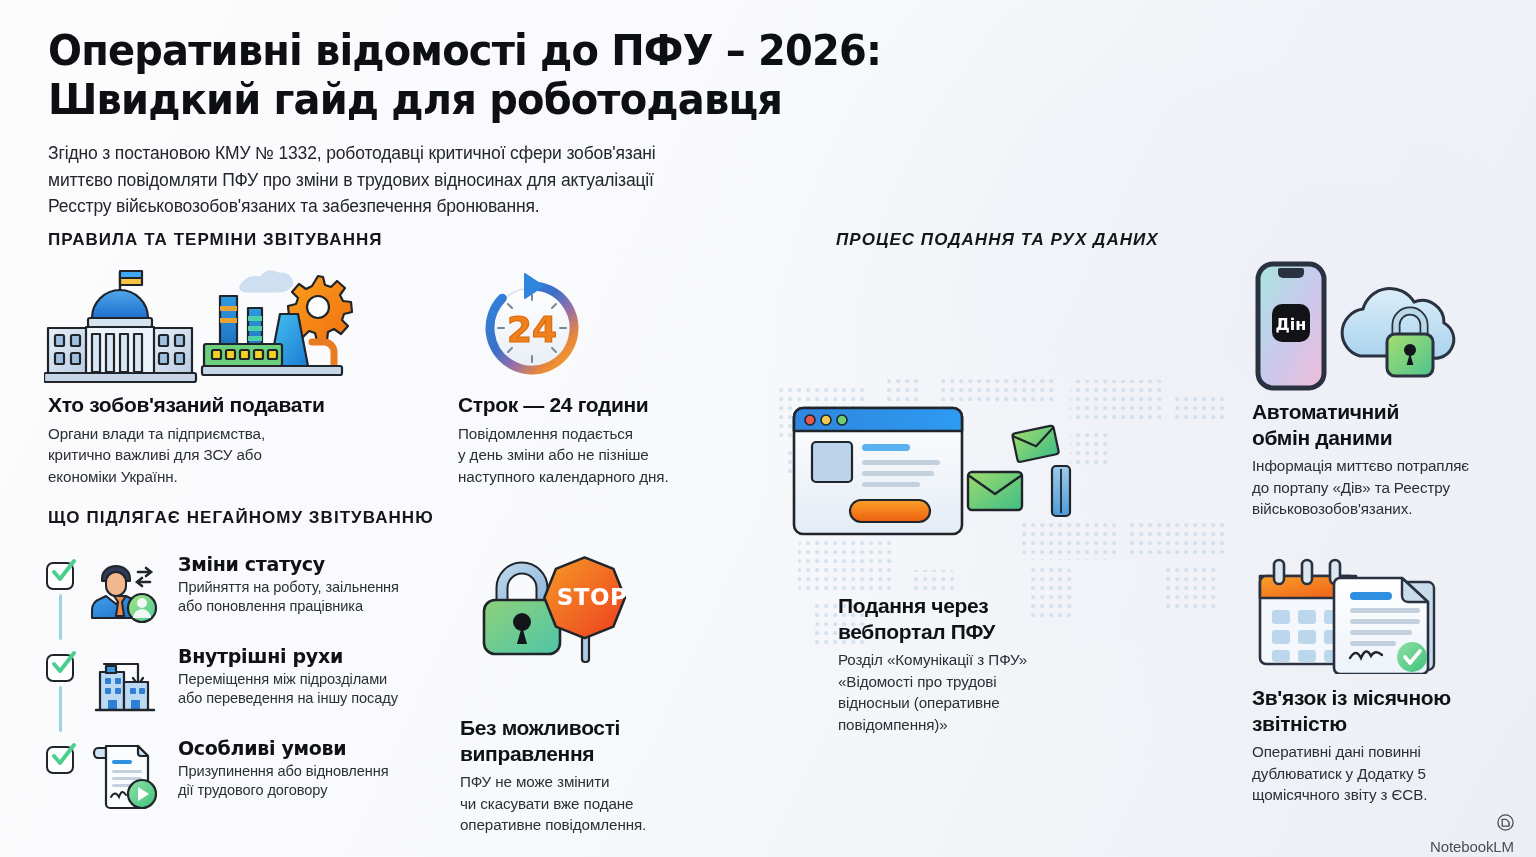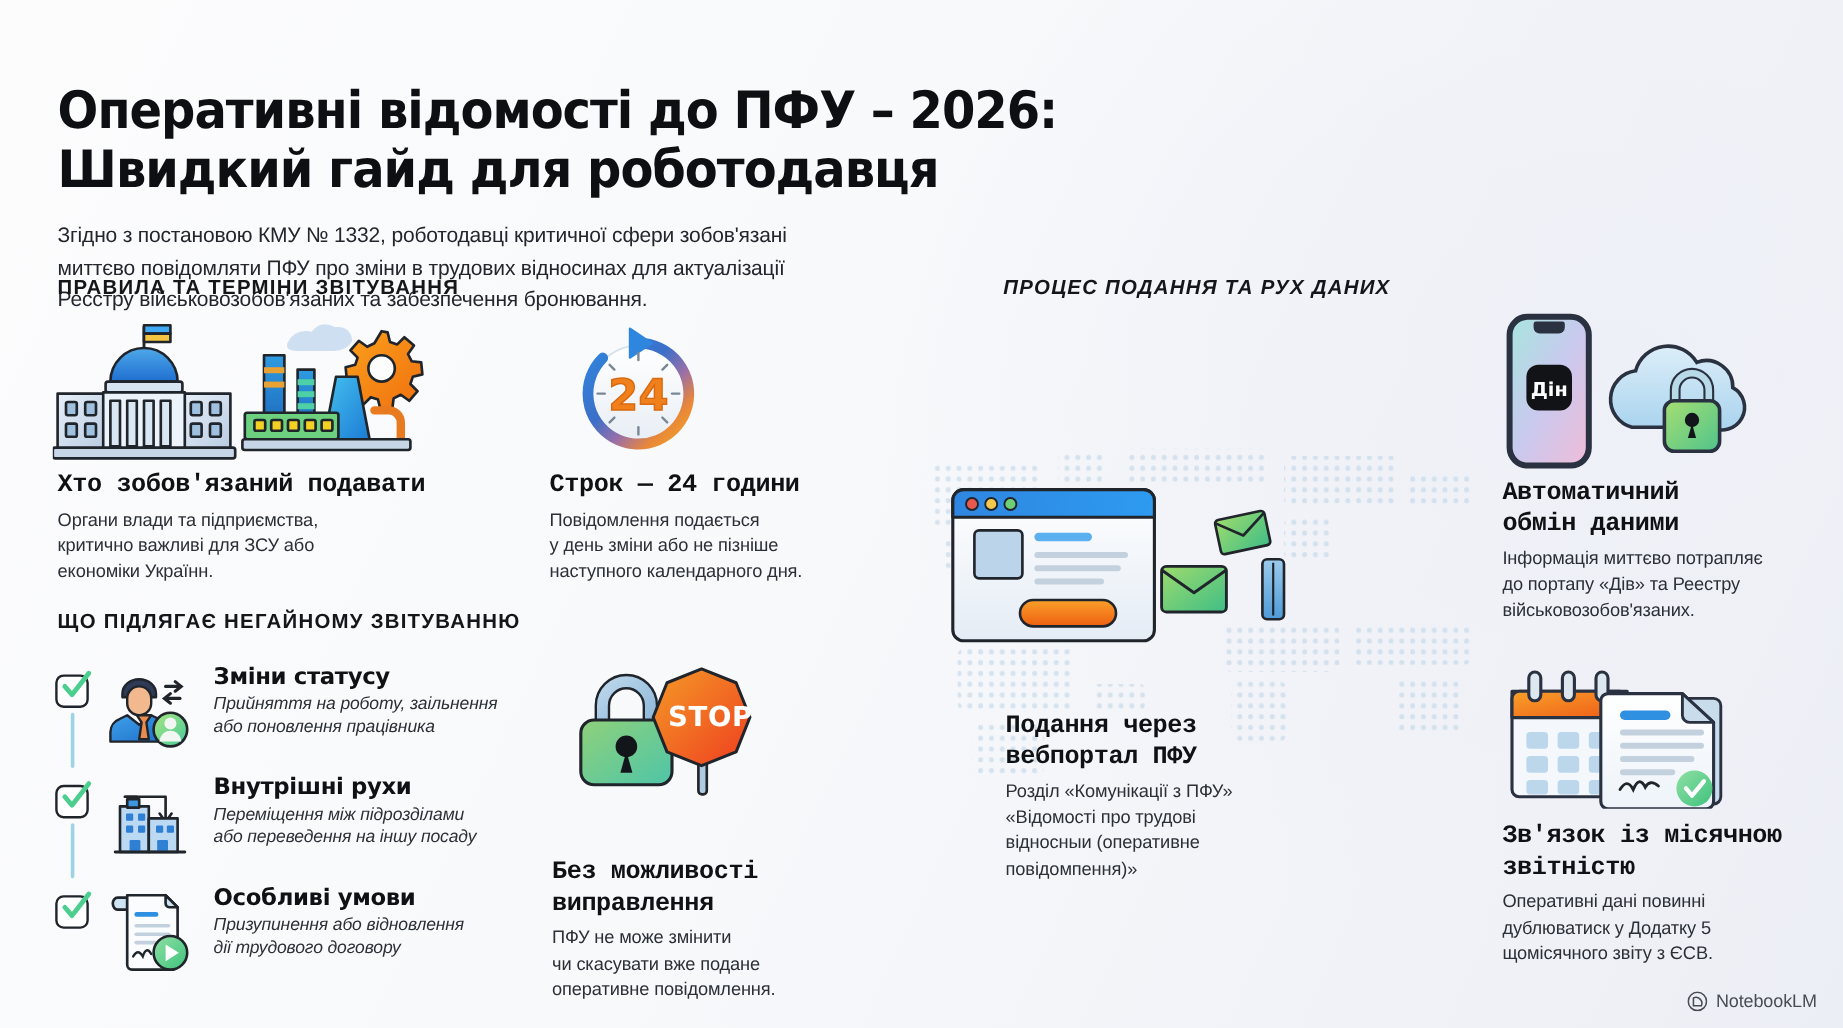--- a/index.html
+++ b/index.html
@@ -21,21 +21,21 @@
   }
 
   #poster {
     position: absolute;
     inset: 0;
     width: 1536px;
     height: 857px;
   }
 
   
-  .header { position: absolute; left: 48px; top: 26px; width: 900px; margin-top: 43px; }
+  .header { position: absolute; left: 48px; top: 26px; width: 900px; }
 
   .title {
     font-size: 43px;
     line-height: 1.14;
     font-weight: 700;
     letter-spacing: -0.9px;
     color: #0d0f12;
     font-family: "DejaVu Sans", sans-serif;
     white-space: pre-line;
     transform: scaleX(0.93);
@@ -66,21 +66,21 @@
 
   
   .card { position: absolute; }
   .card h3 {
     font-size: 21px;
     font-weight: 700;
     line-height: 1.22;
     color: #0f1115;
     letter-spacing: -0.35px;
     white-space: pre-line;
-    font-family: Liberation Mono, monospace;
+    font-family: Liberation Sans, sans-serif;
   }
   .card p {
     margin-top: 5px;
     font-size: 15.2px;
     line-height: 1.42;
     color: #2b2f36;
     white-space: pre-line;
     letter-spacing: -0.1px;
   }
 
@@ -150,32 +150,32 @@
     line-height: 1.1;
     font-family: "DejaVu Sans", sans-serif;
   }
   .check-text p {
     margin-top: 3px;
     font-size: 14.6px;
     line-height: 1.34;
     color: #2b2f36;
     white-space: pre-line;
     letter-spacing: -0.1px;
-    font-style: italic;
   }
 
   
   #watermark {
     position: absolute;
-    right: 22px; bottom: 14px;
+    right: 22px; bottom: 2px;
     display: flex; align-items: flex-end; gap: 7px;
     color: #3b3f46;
     font-size: 15px;
     letter-spacing: -0.1px;
     opacity: 0.92;
+    flex-direction: column;
   }
 
   
   #dotmap {
     position: absolute;
     left: 770px; top: 370px;
     width: 470px; height: 300px;
     opacity: 0.55;
     pointer-events: none;
   }

